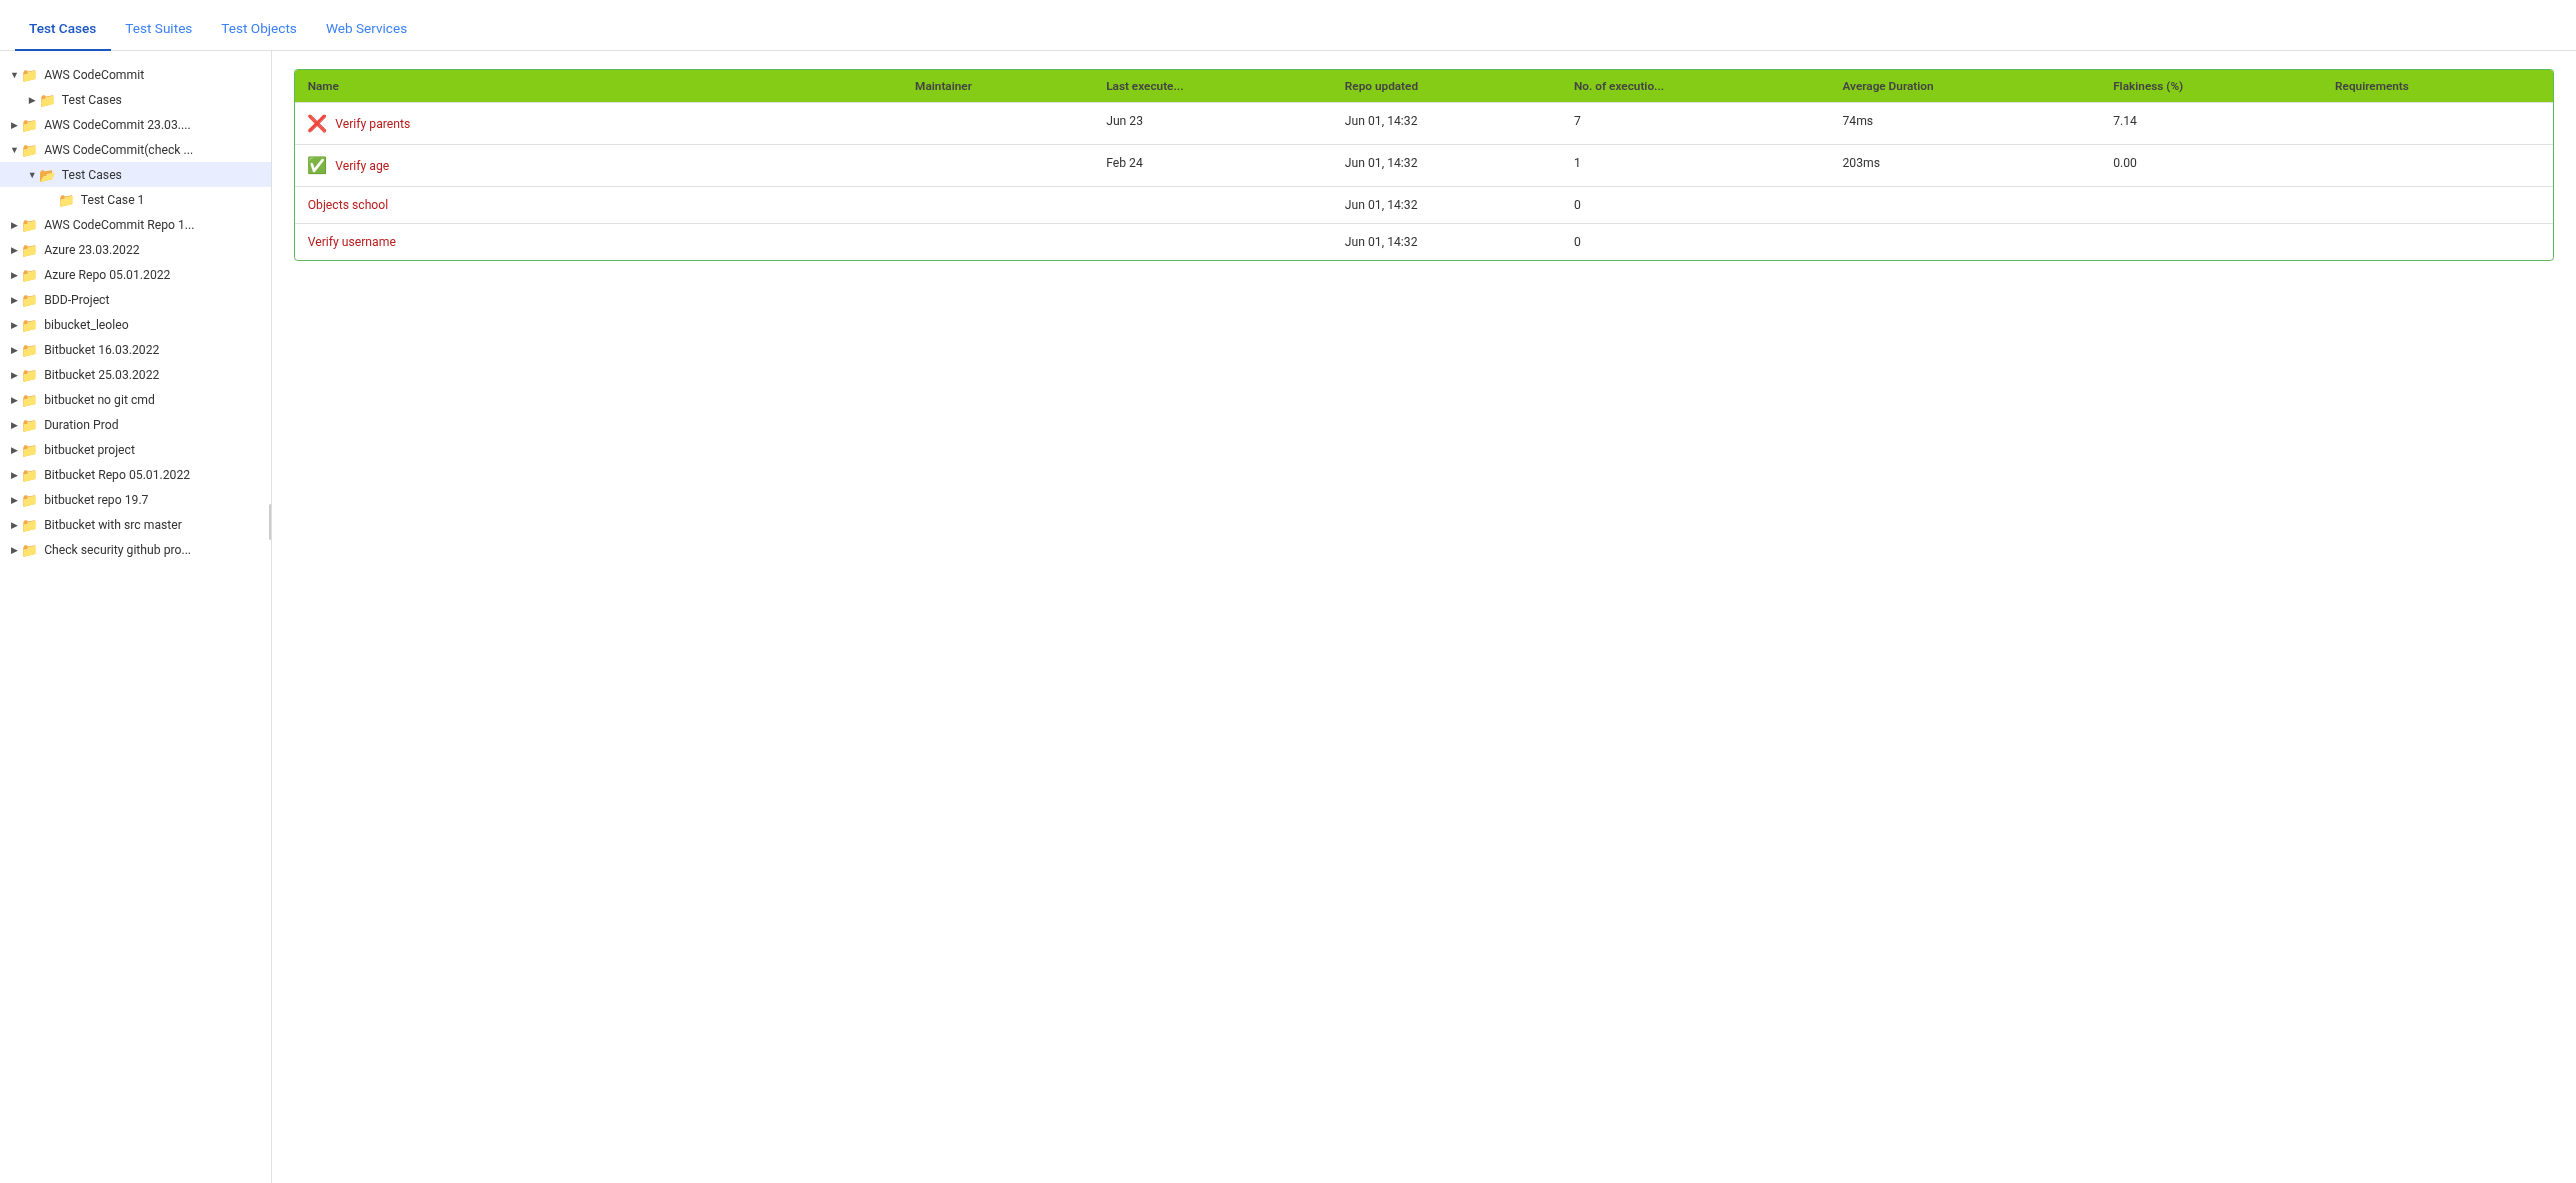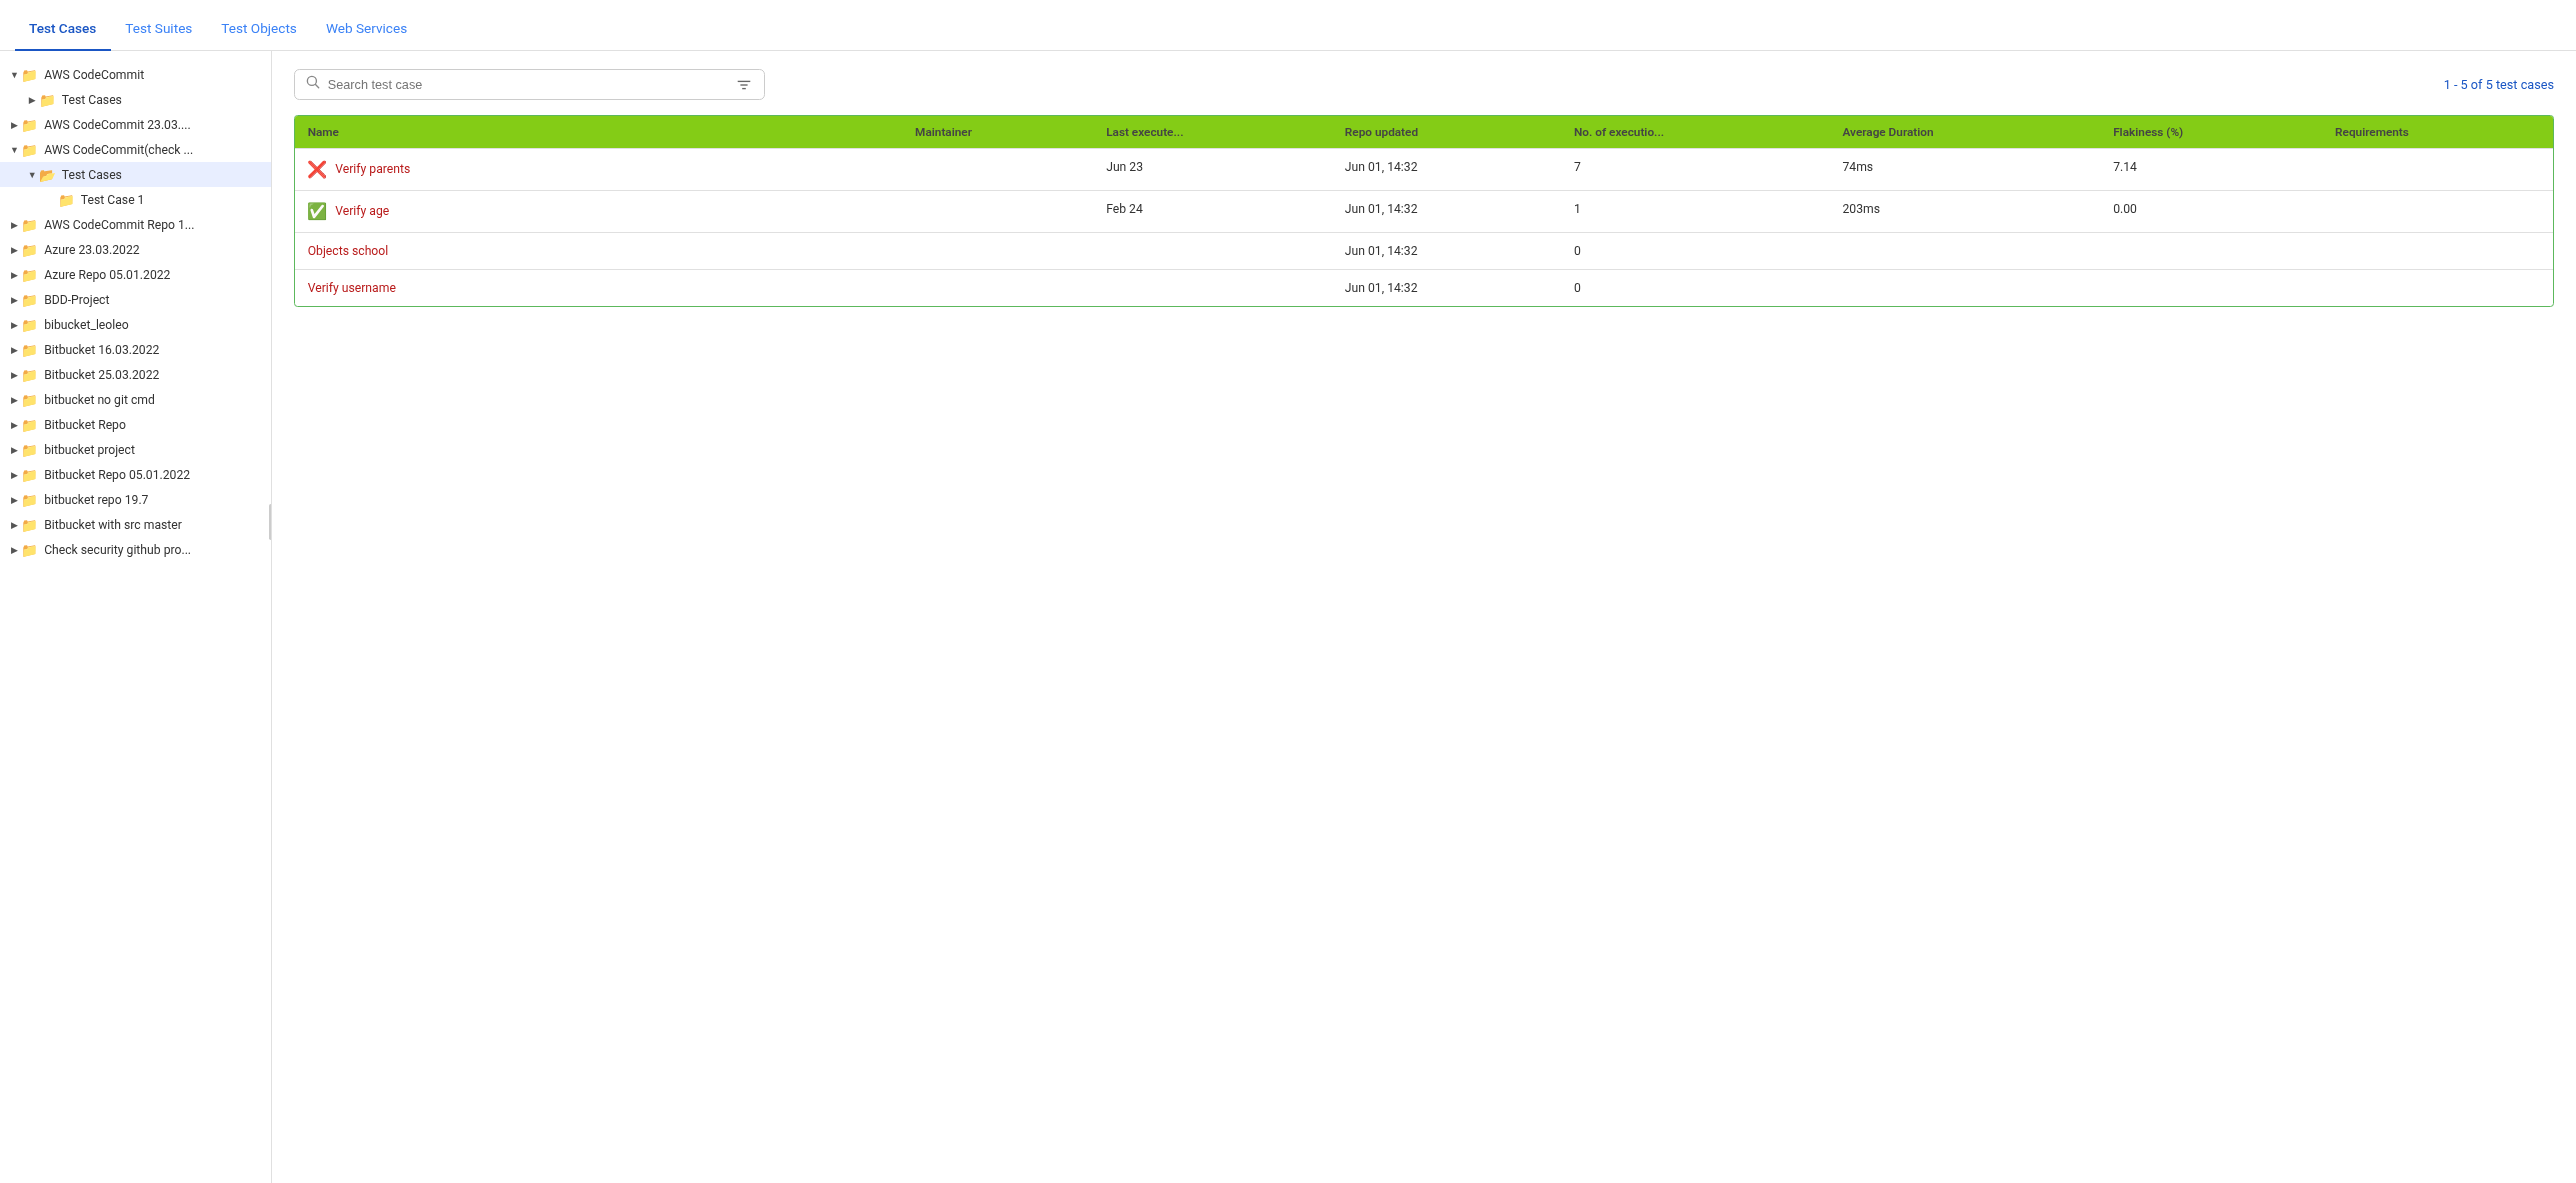--- a/index.html
+++ b/index.html
@@ -290,21 +290,21 @@
         <span>Bitbucket 25.03.2022</span>
       </div>
       <div class="tree-item" style="padding-left: 7.3px;">
         <span class="tree-arrow collapsed"></span>
         <span class="folder-icon closed">📁</span>
         <span>bitbucket no git cmd</span>
       </div>
       <div class="tree-item" style="padding-left: 7.3px;">
         <span class="tree-arrow collapsed"></span>
         <span class="folder-icon closed">📁</span>
-        <span>Bitbucket Repo</span>
+        <span>Duration Prod</span>
       </div>
       <div class="tree-item" style="padding-left: 7.3px;">
         <span class="tree-arrow collapsed"></span>
         <span class="folder-icon closed">📁</span>
         <span>bitbucket project</span>
       </div>
       <div class="tree-item" style="padding-left: 7.3px;">
         <span class="tree-arrow collapsed"></span>
         <span class="folder-icon closed">📁</span>
         <span>Bitbucket Repo 05.01.2022</span>
@@ -321,39 +321,20 @@
       </div>
       <div class="tree-item" style="padding-left: 7.3px;">
         <span class="tree-arrow collapsed"></span>
         <span class="folder-icon closed">📁</span>
         <span>Check security github pro...</span>
       </div>
     </aside>
 
   <main class="content">
 
-    <div class="search-bar-row">
-      <div class="search-input-wrap">
-        <span class="search-icon-svg">
-          <svg width="14.5" height="14.5" viewBox="0 0 16 16" fill="none">
-            <circle cx="6.5" cy="6.5" r="5" stroke="#888" stroke-width="1.5"></circle>
-            <line x1="10.5" y1="10.5" x2="14" y2="14" stroke="#888" stroke-width="1.5" stroke-linecap="round"></line>
-          </svg>
-        </span>
-        <input class="search-input" type="text" placeholder="Search test case" style="">
-        <span class="filter-icon-btn">
-          <svg width="18" height="18" viewBox="0 0 20 20" fill="none">
-            <line x1="3" y1="6" x2="17" y2="6" stroke="#666" stroke-width="1.5"></line>
-            <line x1="6" y1="10" x2="14" y2="10" stroke="#666" stroke-width="1.5"></line>
-            <line x1="8" y1="14" x2="12" y2="14" stroke="#666" stroke-width="1.5"></line>
-          </svg>
-        </span>
-      </div>
-      <span class="results-count">1 - 5 of 5 test cases</span>
-    </div>
 
     <div class="table-container">
       <table>
         <thead>
           <tr id="table-header-row">
               <th>Name</th>
               <th>Maintainer</th>
               <th>Last execute...</th>
               <th>Repo updated</th>
               <th>No. of executio...</th>

